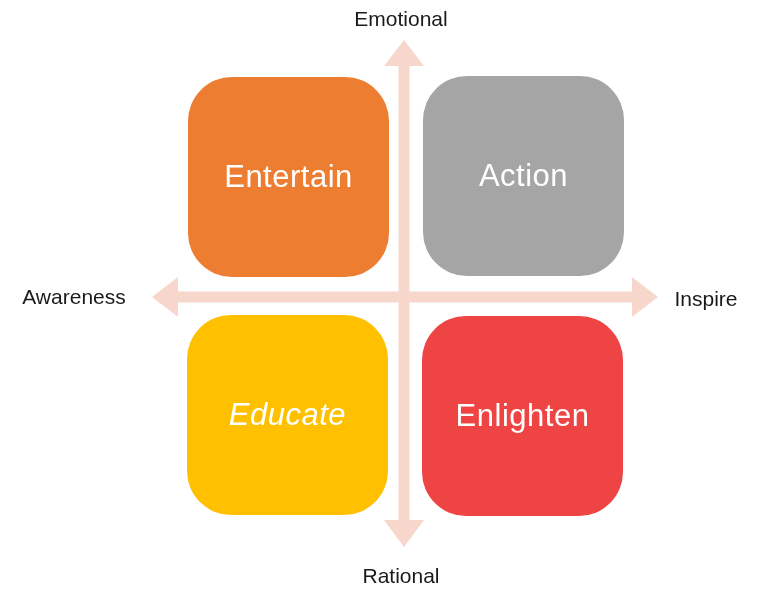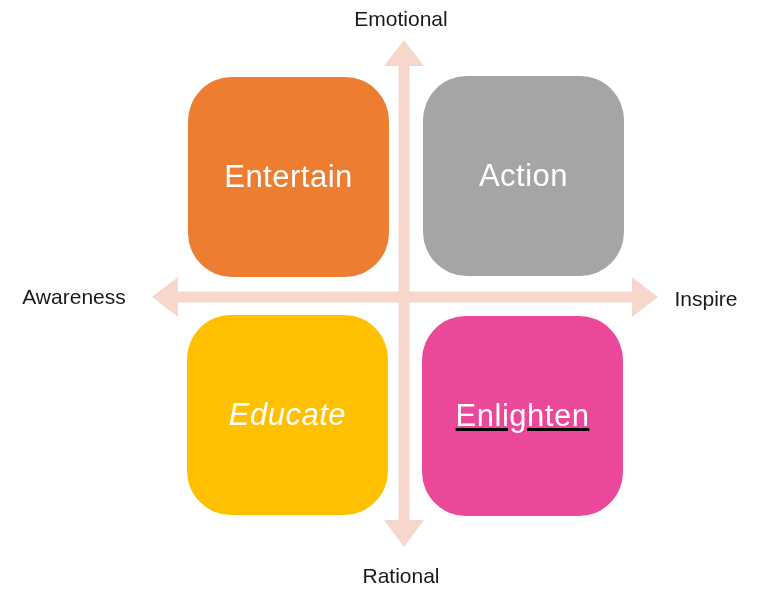--- a/index.html
+++ b/index.html
@@ -75,17 +75,17 @@
   </div>
 
   <div class="quadrant q-inspire" style="background-color: rgb(165, 165, 165);">
     <span class="q-label">Action</span>
   </div>
 
   <div class="quadrant q-educate" style="background-color: rgb(255, 192, 0);">
     <span class="q-label">Educate</span>
   </div>
 
-  <div class="quadrant q-enlighten" style="background-color: #ec4899; text-decoration: underline;">
+  <div class="quadrant q-enlighten" style="background-color: #ef4444;">
     <span class="q-label">Enlighten</span>
   </div>
 
 </div>
 
 </body></html>

